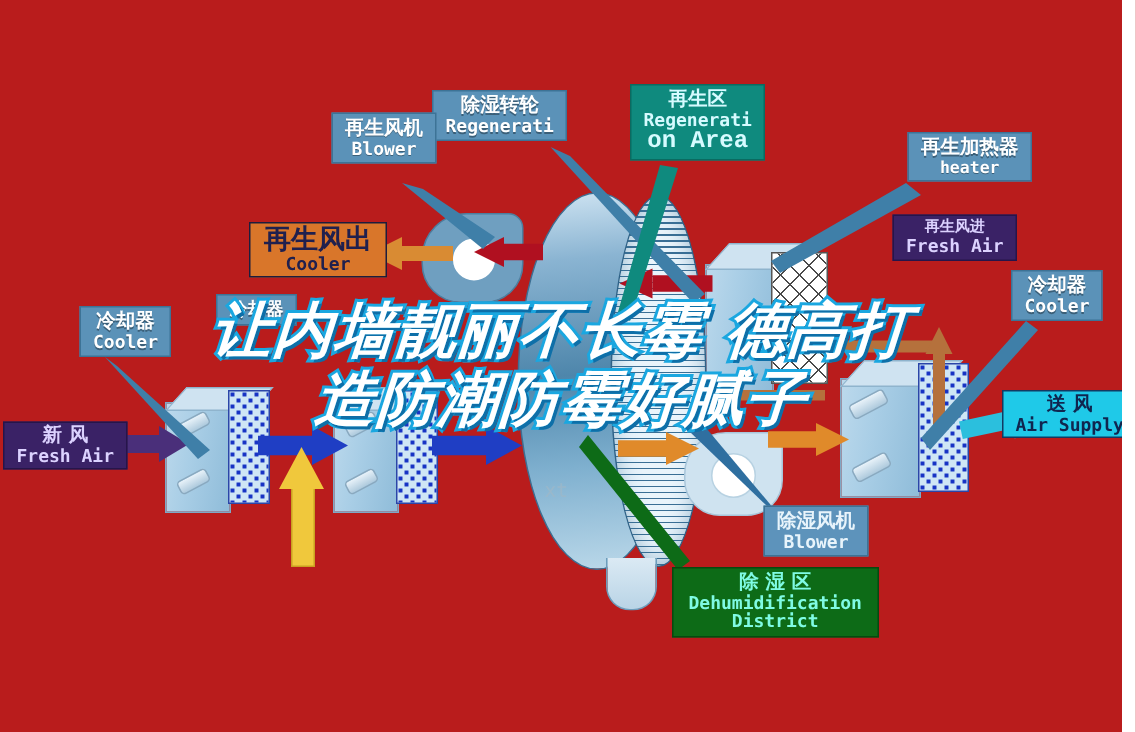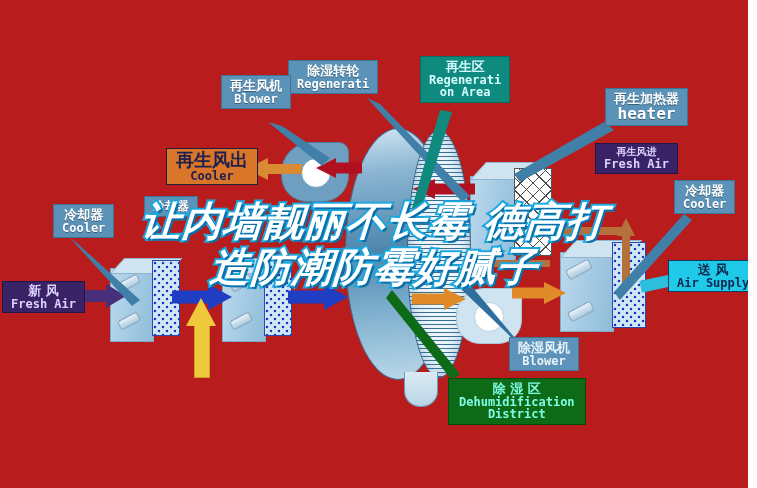--- a/index.html
+++ b/index.html
@@ -319,26 +319,26 @@
   </div>
 
   <div class="label lbl-blue" style="left:221px;top:75px;padding:3px 8px;">
     <span class="cn" style="font-size:13px;">再生风机</span>
     <span class="en" style="font-size:12px;">Blower</span>
   </div>
 
   <div class="label lbl-teal" style="left:420px;top:56px;padding:3px 8px;">
     <span class="cn" style="font-size:13px;">再生区</span>
     <span class="en" style="font-size:12px;">Regenerati</span>
-    <span class="en" style="font-size:12px;">on Area</span>
+    <span class="en" style="font-size:16px;font-family:Liberation Mono, monospace;">on Area</span>
   </div>
 
   <div class="label lbl-blue" style="left:605px;top:88px;padding:3px 8px;">
     <span class="cn" style="font-size:13px;">再生加热器</span>
-    <span class="en" style="font-size:16px;">heater</span>
+    <span class="en" style="font-size:11px;">heater</span>
   </div>
 
   <div class="label lbl-purple" style="left:595px;top:143px;padding:3px 8px;">
     <span class="cn" style="font-size:10px;">再生风进</span>
     <span class="en" style="font-size:12px;">Fresh Air</span>
   </div>
 
   <div class="label lbl-blue" style="left:674px;top:180px;padding:3px 8px;">
     <span class="cn" style="font-size:13px;">冷却器</span>
     <span class="en" style="font-size:12px;">Cooler</span>

